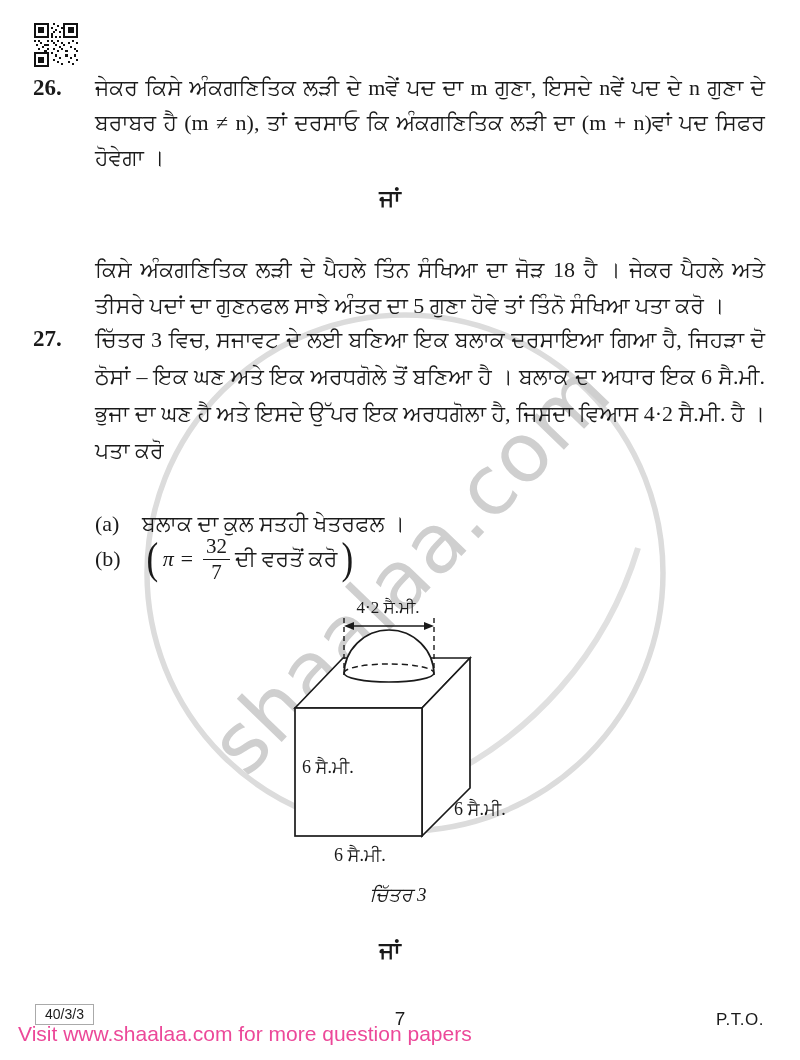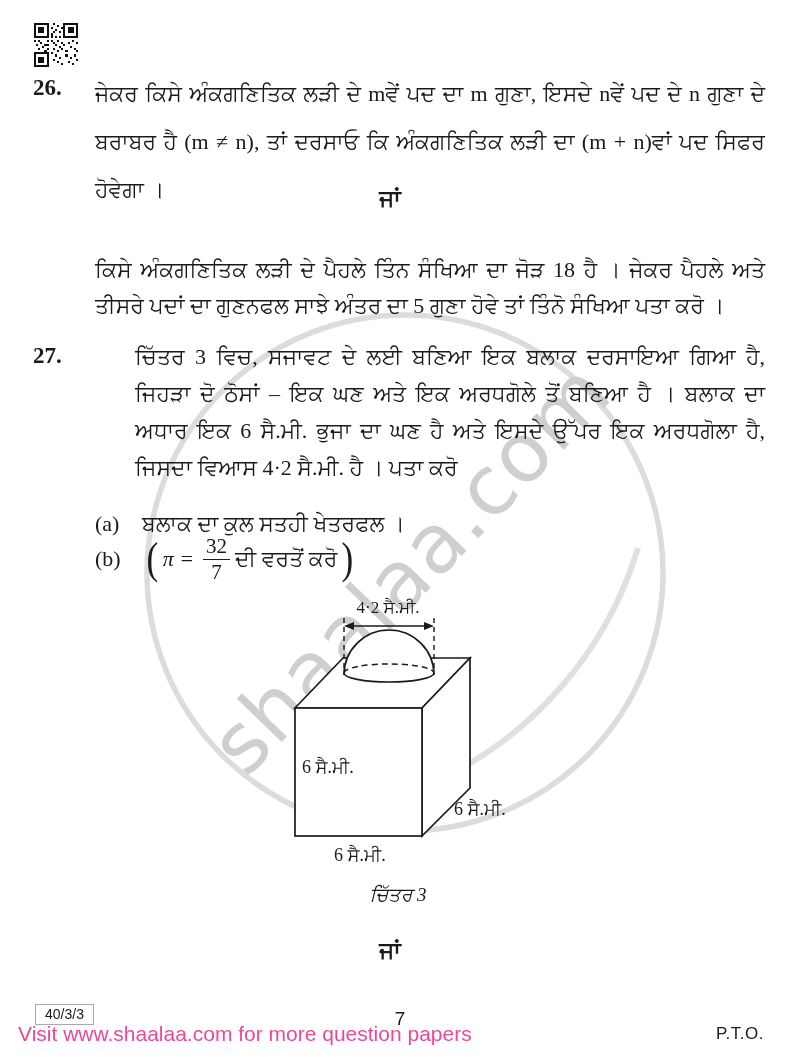--- a/index.html
+++ b/index.html
@@ -14,21 +14,21 @@
     position:absolute;left:410px;top:568px;z-index:1;
     transform:translate(-50%,-50%) rotate(-46deg);
     font-family:"DejaVu Sans",sans-serif;font-size:82px;font-weight:400;
     color:#cfcfcf;letter-spacing:1px;white-space:nowrap;
   }
   
   .layer{position:absolute;left:0;top:0;width:800px;height:1060px;z-index:2;}
   .qr{position:absolute;left:34px;top:23px;}
   .qrow{position:absolute;left:33px;width:732px;display:flex;}
   .qnum{width:62px;font-weight:bold;font-size:23px;line-height:35px;flex:0 0 62px;}
-  .qtext{flex:1;text-align:justify;font-size:22px;line-height:48px;}
+  .qtext{flex:1;text-align:justify;font-size:22px;line-height:35px;}
   .q27 .qtext{line-height:37px;}
   .or-sep{position:absolute;left:0;width:780px;text-align:center;font-weight:bold;font-size:23px;}
   .or-para{position:absolute;left:95px;width:670px;font-size:22px;line-height:36px;text-align:justify;}
   .part{position:absolute;left:95px;width:680px;font-size:22px;line-height:30px;}
   .plabel{display:inline-block;width:47px;flex:0 0 47px;}
   .partb{display:flex;align-items:center;}
   .bparen{font-size:44px;font-weight:300;line-height:1;margin:0 3px;transform:scaleX(.8);}
   .pieq{margin:0 4px 0 0;font-style:italic;}
   .frac{display:inline-flex;flex-direction:column;align-items:center;
         font-size:21px;line-height:1.15;margin:0 5px;}
@@ -39,21 +39,21 @@
   .fig .cap{font-style:italic;font-size:19px;}
   .fig .dimlab{font-size:17px;}
   .footer-code{
     position:absolute;left:35px;top:1004px;border:1.5px solid #aaa;
     padding:1px 9px 2px;font-family:"Liberation Sans","DejaVu Sans",sans-serif;font-size:14px;
     background:transparent;
   }
   .footer-page{position:absolute;left:0;top:1008px;width:800px;text-align:center;
     font-family:"Liberation Sans","DejaVu Sans",sans-serif;font-size:19px;}
   .footer-pto{position:absolute;right:36px;top:1010px;
-    font-family:"Liberation Sans","DejaVu Sans",sans-serif;font-size:17px;letter-spacing:.5px;margin-top:14px;}
+    font-family:"Liberation Sans","DejaVu Sans",sans-serif;font-size:17px;letter-spacing:.5px;}
   .footer-promo{position:absolute;left:18px;top:1022px;
     font-family:"Liberation Sans","DejaVu Sans",sans-serif;font-size:21px;color:#ec4899;}
 </style>
 </head>
 <body>
 
 <div class="page">
 
   <svg class="wm-rings" width="800" height="1060" viewBox="0 0 800 1060" aria-hidden="true">
     <circle cx="405" cy="573" r="258" fill="none" stroke="#dcdcdc" stroke-width="5.5"></circle>
@@ -83,21 +83,21 @@
 
     <div class="qrow" style="top:70px;">
       <div class="qnum">26.</div>
       <div class="qtext">ਜੇਕਰ ਕਿਸੇ ਅੰਕਗਣਿਤਿਕ ਲੜੀ ਦੇ mਵੇਂ ਪਦ ਦਾ m ਗੁਣਾ, ਇਸਦੇ nਵੇਂ ਪਦ ਦੇ n ਗੁਣਾ ਦੇ ਬਰਾਬਰ ਹੈ (m ≠ n), ਤਾਂ ਦਰਸਾਓ ਕਿ ਅੰਕਗਣਿਤਿਕ ਲੜੀ ਦਾ (m + n)ਵਾਂ ਪਦ ਸਿਫਰ ਹੋਵੇਗਾ ।</div>
     </div>
 
     <div class="or-sep" style="top:186px;">ਜਾਂ</div>
 
     <div class="or-para" style="top:236px;margin-top:16px;">ਕਿਸੇ ਅੰਕਗਣਿਤਿਕ ਲੜੀ ਦੇ ਪੈਹਲੇ ਤਿੰਨ ਸੰਖਿਆ ਦਾ ਜੋੜ 18 ਹੈ । ਜੇਕਰ ਪੈਹਲੇ ਅਤੇ ਤੀਸਰੇ ਪਦਾਂ ਦਾ ਗੁਣਨਫਲ ਸਾਝੇ ਅੰਤਰ ਦਾ 5 ਗੁਣਾ ਹੋਵੇ ਤਾਂ ਤਿੰਨੋ ਸੰਖਿਆ ਪਤਾ ਕਰੋ ।</div>
 
-    <div class="qrow q27" style="top:338px;gap:40px;">
+    <div class="qrow q27" style="top:321px;">
       <div class="qnum">27.</div>
       <div class="qtext">ਚਿੱਤਰ 3 ਵਿਚ, ਸਜਾਵਟ ਦੇ ਲਈ ਬਣਿਆ ਇਕ ਬਲਾਕ ਦਰਸਾਇਆ ਗਿਆ ਹੈ, ਜਿਹੜਾ ਦੋ ਠੋਸਾਂ – ਇਕ ਘਣ ਅਤੇ ਇਕ ਅਰਧਗੋਲੇ ਤੋਂ ਬਣਿਆ ਹੈ । ਬਲਾਕ ਦਾ ਅਧਾਰ ਇਕ 6 ਸੈ.ਮੀ. ਭੁਜਾ ਦਾ ਘਣ ਹੈ ਅਤੇ ਇਸਦੇ ਉੱਪਰ ਇਕ ਅਰਧਗੋਲਾ ਹੈ, ਜਿਸਦਾ ਵਿਆਸ 4·2 ਸੈ.ਮੀ. ਹੈ । ਪਤਾ ਕਰੋ</div>
     </div>
 
     <div class="part" style="top:489px;margin-top:20px;">
       <span class="plabel">(a)</span><span>ਬਲਾਕ ਦਾ ਕੁਲ ਸਤਹੀ ਖੇਤਰਫਲ ।</span>
     </div>
 
     <div class="part partb" style="top:534px;">
       <span class="plabel">(b)</span>

